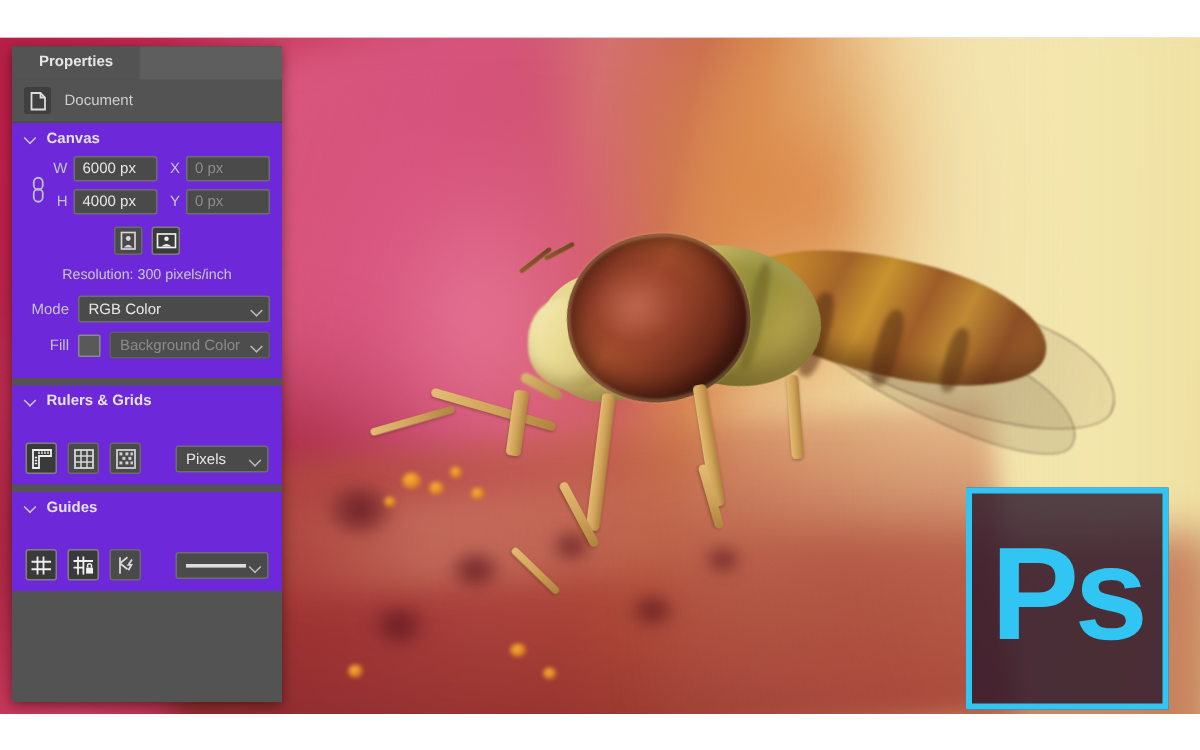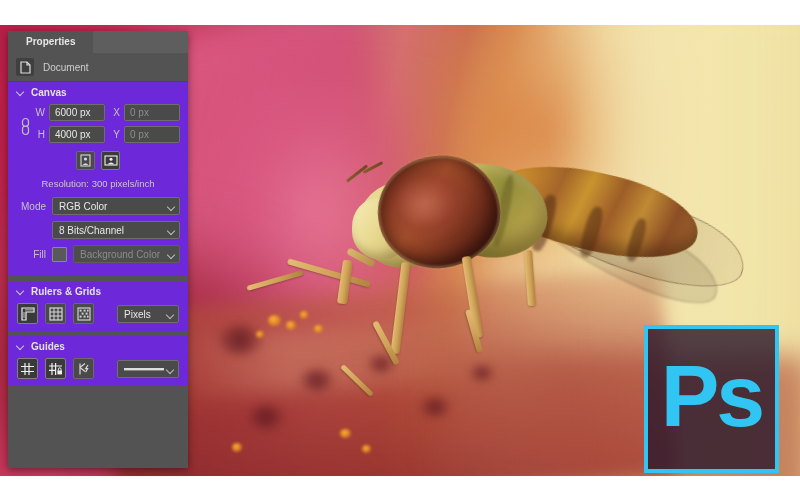--- a/index.html
+++ b/index.html
@@ -327,21 +327,21 @@
     border-right: 1.3px solid #bdbdbd;
     border-bottom: 1.3px solid #bdbdbd;
     transform: rotate(45deg);
   }
   .sel.flex1 { flex: 1; }
   .swatch {
     width: 15px; height: 15px;
     background: #595959; border: 1px solid #8a8a8a; border-radius: 1px;
   }
 
-  .iconrow { display: flex; align-items: center; gap: 7px; padding: 0 9px; margin-top: 2px; }
+  .iconrow { display: flex; align-items: center; gap: 7px; padding: 0 9px; margin-top: 18px; }
   .ibtn {
     width: 21px; height: 21px;
     background: #4a4a4a; border: 1px solid #6a6a6a; border-radius: 2px;
     display: flex; align-items: center; justify-content: center;
   }
   .ibtn.active { background: #3a3a3a; border-color: #808080; }
   .unitsel { margin-left: auto; width: 62px; }
 
   .qa { display: flex; flex-wrap: wrap; gap: 6px; padding: 3px 9px 0 9px; }
   .qbtn {
@@ -511,24 +511,20 @@
         </span>
       </div>
 
       <div class="reso">Resolution: 300 pixels/inch</div>
 
       <div class="mrow">
         <span class="mlab">Mode</span>
         <span class="sel flex1">RGB Color</span>
       </div>
 
-      <div class="mrow">
-        <span class="mlab"></span>
-        <span class="sel flex1">8 Bits/Channel</span>
-      </div>
 
       <div class="mrow">
         <span class="mlab">Fill</span>
         <span class="swatch"></span>
         <span class="sel flex1 dim">Background Color</span>
       </div>
     </div>
 
     <div class="section">
       <div class="sechead">

